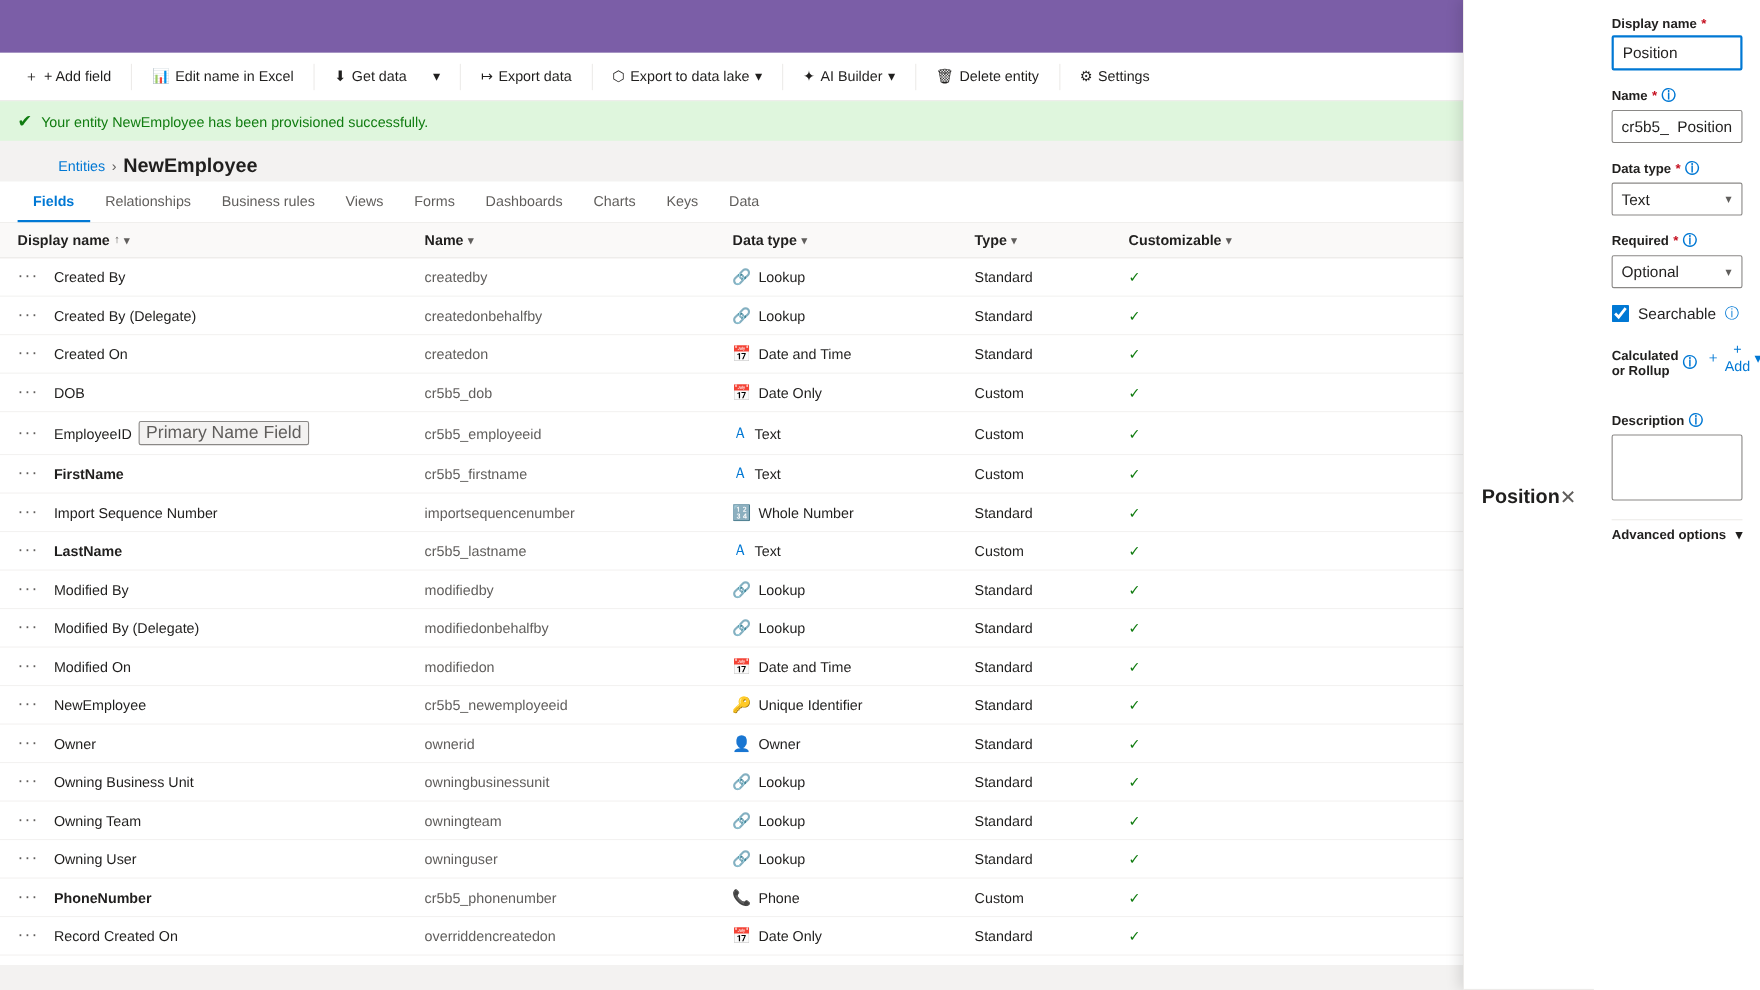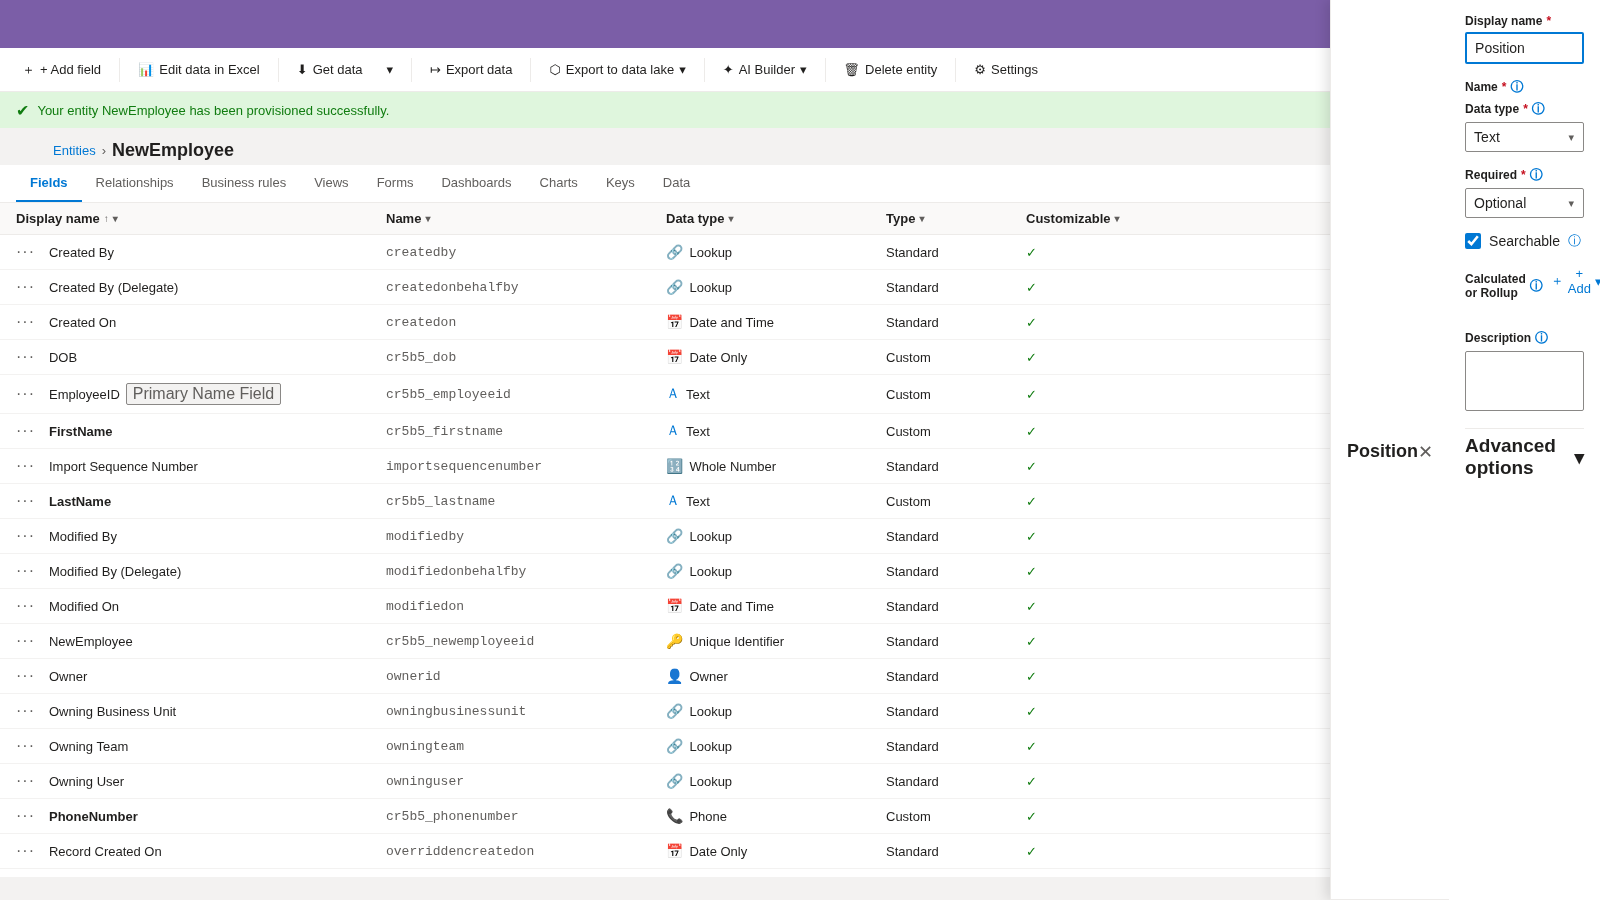--- a/index.html
+++ b/index.html
@@ -138,21 +138,21 @@
     .row-menu { color: #605e5c; font-size: 16px; letter-spacing: 1px; cursor: pointer; margin-right: 8px; }
     .bold-name { font-weight: 700; }
     .primary-badge {
       background: #f3f2f1;
       border: 1px solid #8a8886;
       border-radius: 2px;
       font-size: 16px;
       padding: 1px 6px;
       color: #605e5c;
     }
-    .row-name { color: #605e5c; font-family: Liberation Mono, monospace; }
+    .row-name { color: #605e5c; }
     .data-type-cell { display: flex; align-items: center; gap: 6px; }
     .dt-icon { font-size: 14px; }
     .check-icon { color: #107c10; }
 
     
     .side-panel {
       width: 270px;
       background: #fff;
       border-left: 1px solid #edebe9;
       display: flex;
@@ -256,21 +256,21 @@
       outline: none;
       margin-bottom: 14px;
     }
     .advanced-row {
       display: flex;
       align-items: center;
       justify-content: space-between;
       cursor: pointer;
       padding: 6px 0;
       border-top: 1px solid #edebe9;
-      font-size: 19px;
+      font-size: 12px;
       font-weight: 600;
     }
     .panel-footer {
       padding: 12px 16px;
       border-top: 1px solid #edebe9;
       display: flex;
       gap: 8px;
       background: #fff;
     }
     .btn-done {
@@ -316,21 +316,21 @@
 </div>
 
 <div class="toolbar">
   <button class="toolbar-btn">
     <span>＋</span>
     <span>+ Add field</span>
   </button>
   <div class="toolbar-sep"></div>
   <button class="toolbar-btn">
     <span>📊</span>
-    <span>Edit data in Excel</span>
+    <span>Edit name in Excel</span>
   </button>
   <div class="toolbar-sep"></div>
   <button class="toolbar-btn">
     <span>⬇</span>
     <span>Get data</span>
   </button>
   <button class="toolbar-btn">▾</button>
   <div class="toolbar-sep"></div>
   <button class="toolbar-btn">
     <span>↦</span>
@@ -692,20 +692,21 @@
       <span class="required-star">*</span>
     </div>
     <input class="field-input active-border" type="text" value="Position" style="">
 
     
     <div class="field-label">
       <span>Name</span>
       <span class="required-star">*</span>
       <span class="info-icon">ⓘ</span>
     </div>
+    <input class="field-input" type="text" value="cr5b5_  Position" style="">
 
     
     <div class="field-label">
       <span>Data type</span>
       <span class="required-star">*</span>
       <span class="info-icon">ⓘ</span>
     </div>
     <div class="select-wrapper">
       <select>
         <option>Text</option>

